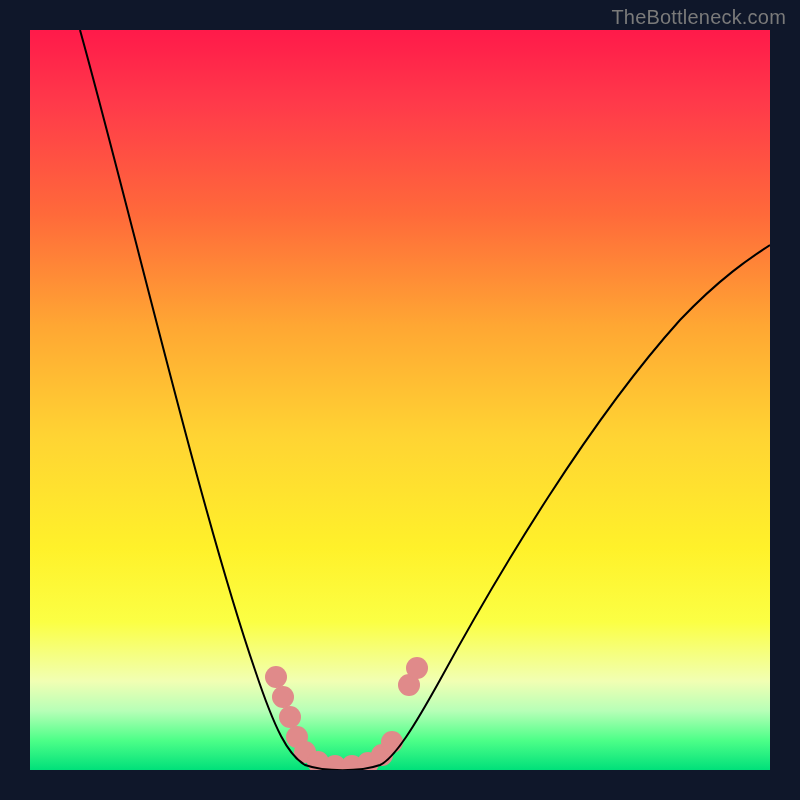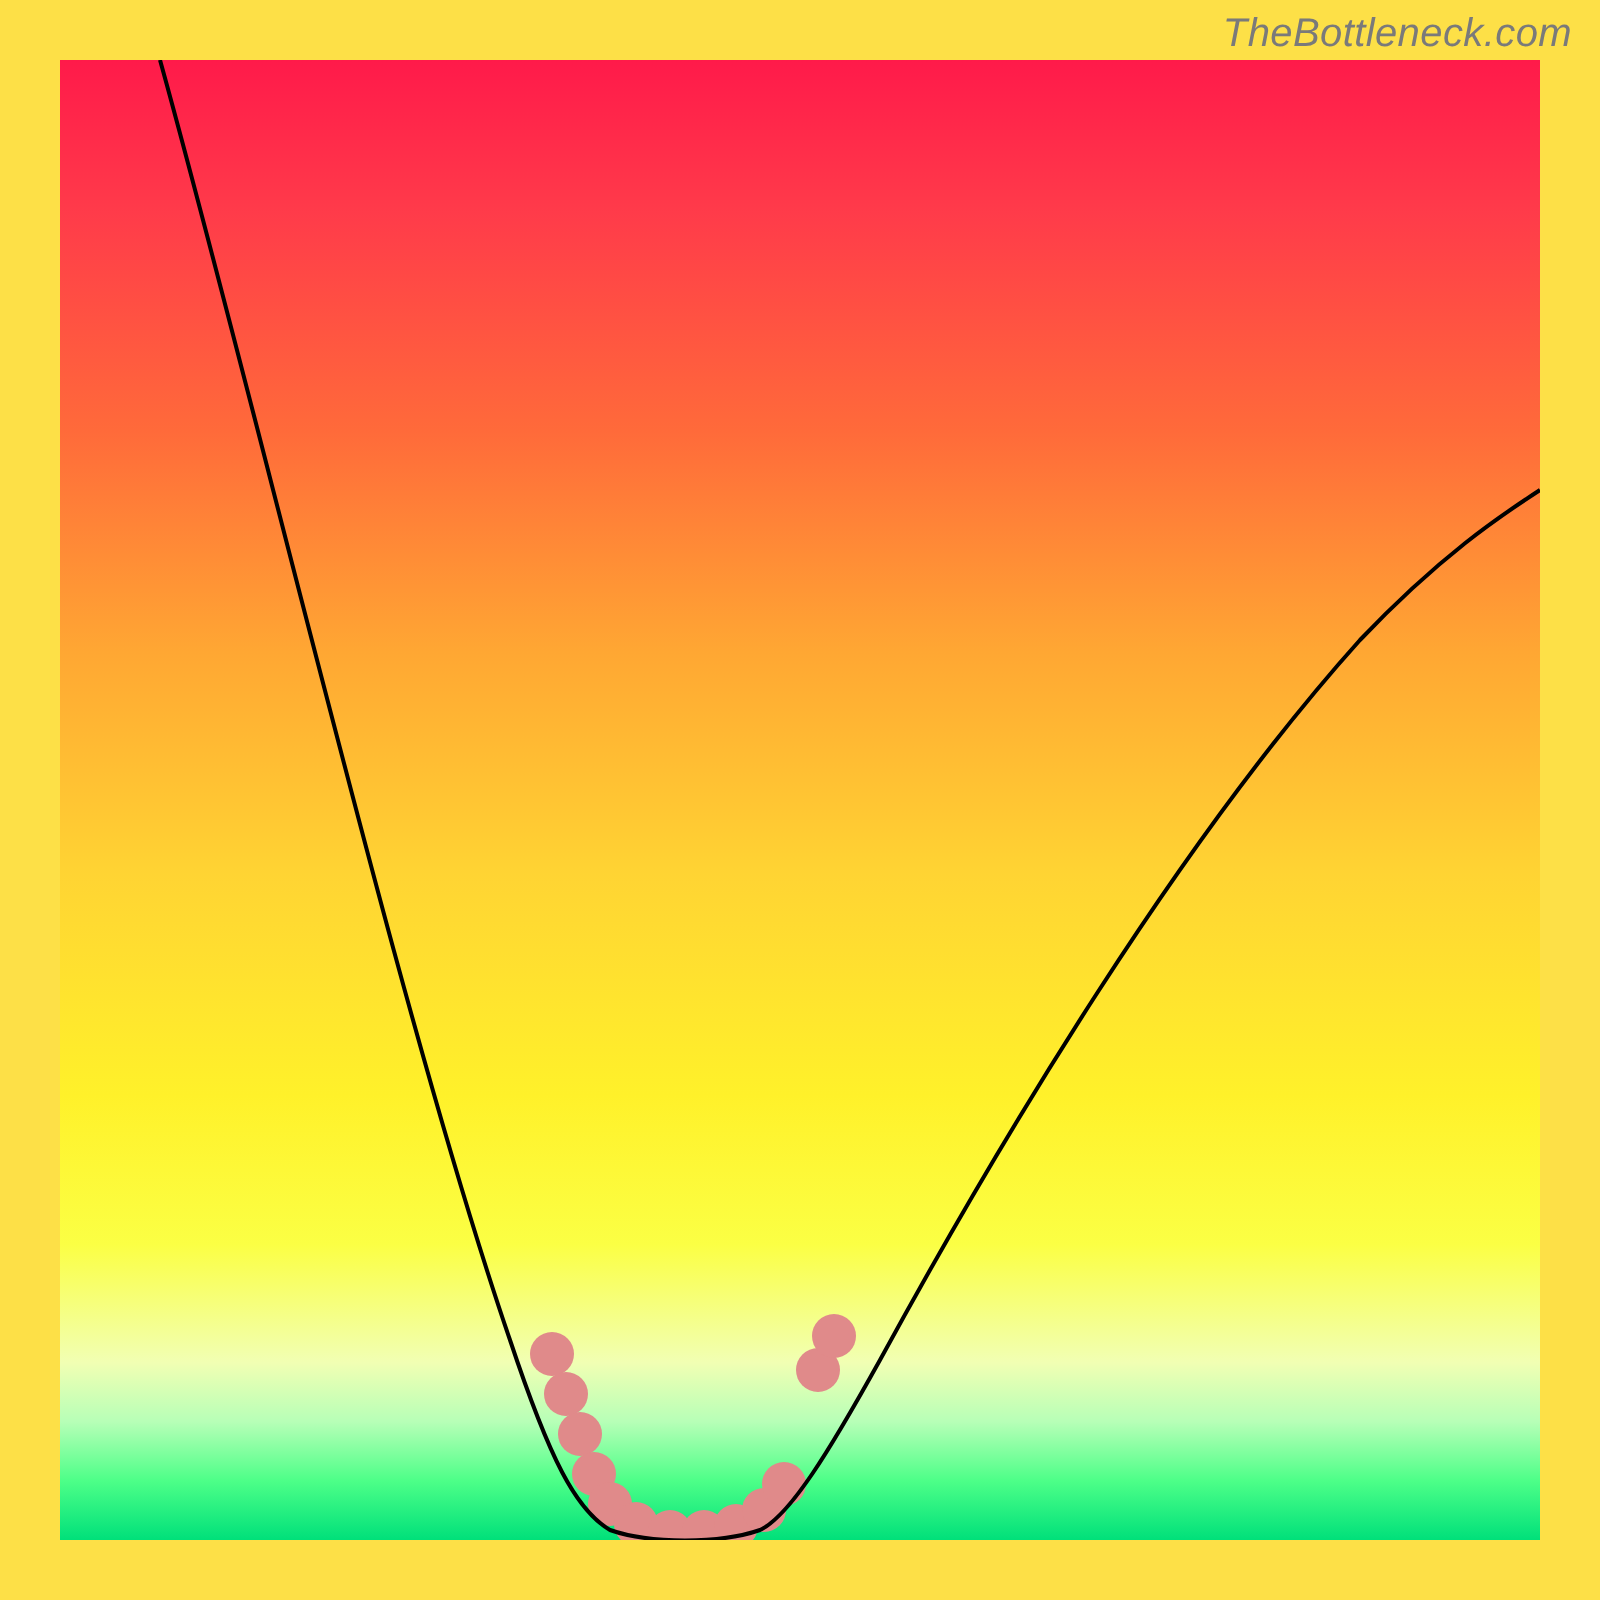--- a/index.html
+++ b/index.html
@@ -9,22 +9,21 @@
     height: 800px;
     overflow: hidden;
     background: #000;
     font-family: Arial, Helvetica, sans-serif;
   }
   .frame {
     position: absolute;
     top: 0; left: 0;
     width: 800px;
     height: 800px;
-    background: #fde047;
-    font-style: italic;
+    background: #0f172a;
   }
   .plot-area {
     position: absolute;
     top: 30px;
     left: 30px;
     width: 740px;
     height: 740px;
     overflow: hidden;
   }
   

